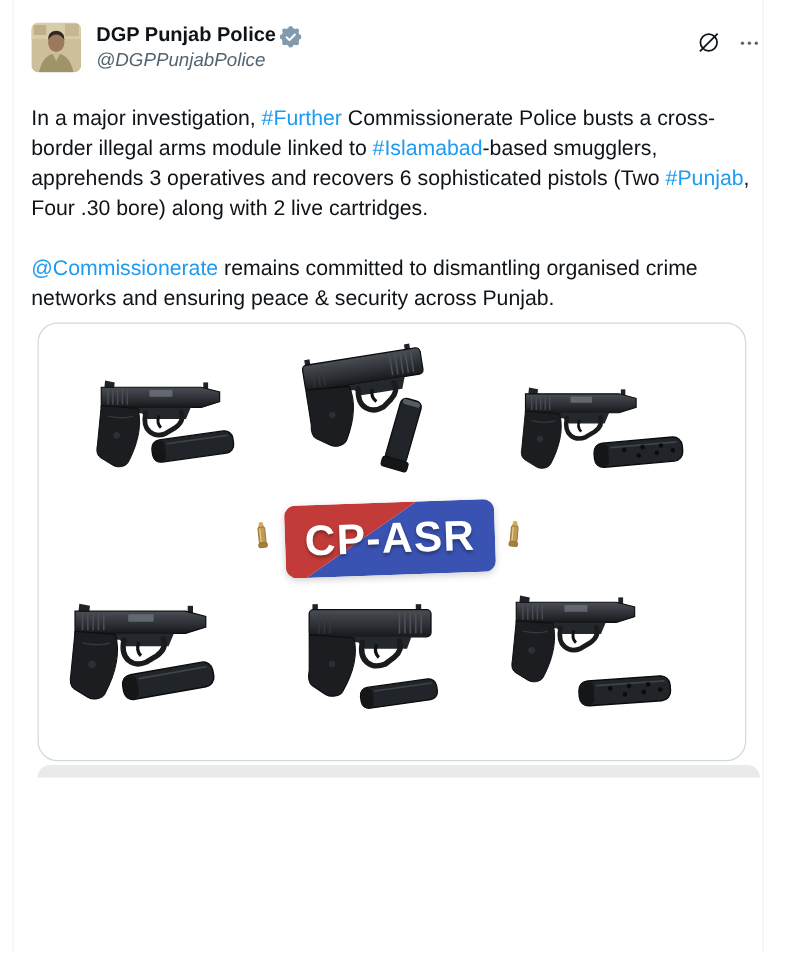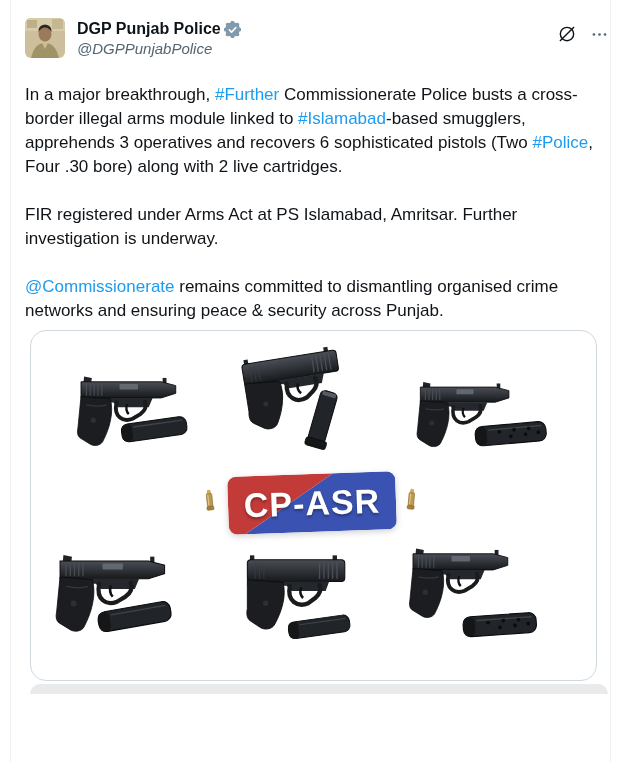--- a/index.html
+++ b/index.html
@@ -165,22 +165,21 @@
                 <circle cx="5" cy="12" r="1.7"></circle>
                 <circle cx="12" cy="12" r="1.7"></circle>
                 <circle cx="19" cy="12" r="1.7"></circle>
               </g>
           </svg>
         </button>
       </div>
     </div>
 
     <div class="tweet-text">
-        <p><span>In a major breakthrough, </span><span class="link">#Further</span><span> Commissionerate Police busts a cross-border illegal arms module linked to </span><span class="link">#Islamabad</span><span>-based smugglers, apprehends 3 operatives and recovers 6 sophisticated pistols (Two </span><span class="link">#Police</span><span>, Four .30 bore) along with 2 live cartridges.</span></p>
-        <p><span>FIR registered under Arms Act at PS Islamabad, Amritsar. Further investigation is underway.</span></p>
+        <p><span>In a major investigation, </span><span class="link">#Further</span><span> Commissionerate Police busts a cross-border illegal arms module linked to </span><span class="link">#Islamabad</span><span>-based smugglers, apprehends 3 operatives and recovers 6 sophisticated pistols (Two </span><span class="link">#Punjab</span><span>, Four .30 bore) along with 2 live cartridges.</span></p>
         <p><span class="link">@Commissionerate</span><span> remains committed to dismantling organised crime networks and ensuring peace &amp; security across Punjab.</span></p>
       </div>
 
     <div class="media-card" title="Six seized black pistols with detached magazines, two live cartridges, and a CP-ASR badge in the centre">
       <svg class="media-art" viewBox="0 0 565 349">
         <g>
           <use href="#pistol-full" width="150" height="100" transform="translate(40,40) scale(0.77)"></use>
         </g>
         <g>
           <use href="#mag-flat" width="80" height="26" transform="translate(88,92) rotate(-8) scale(0.85)"></use>

